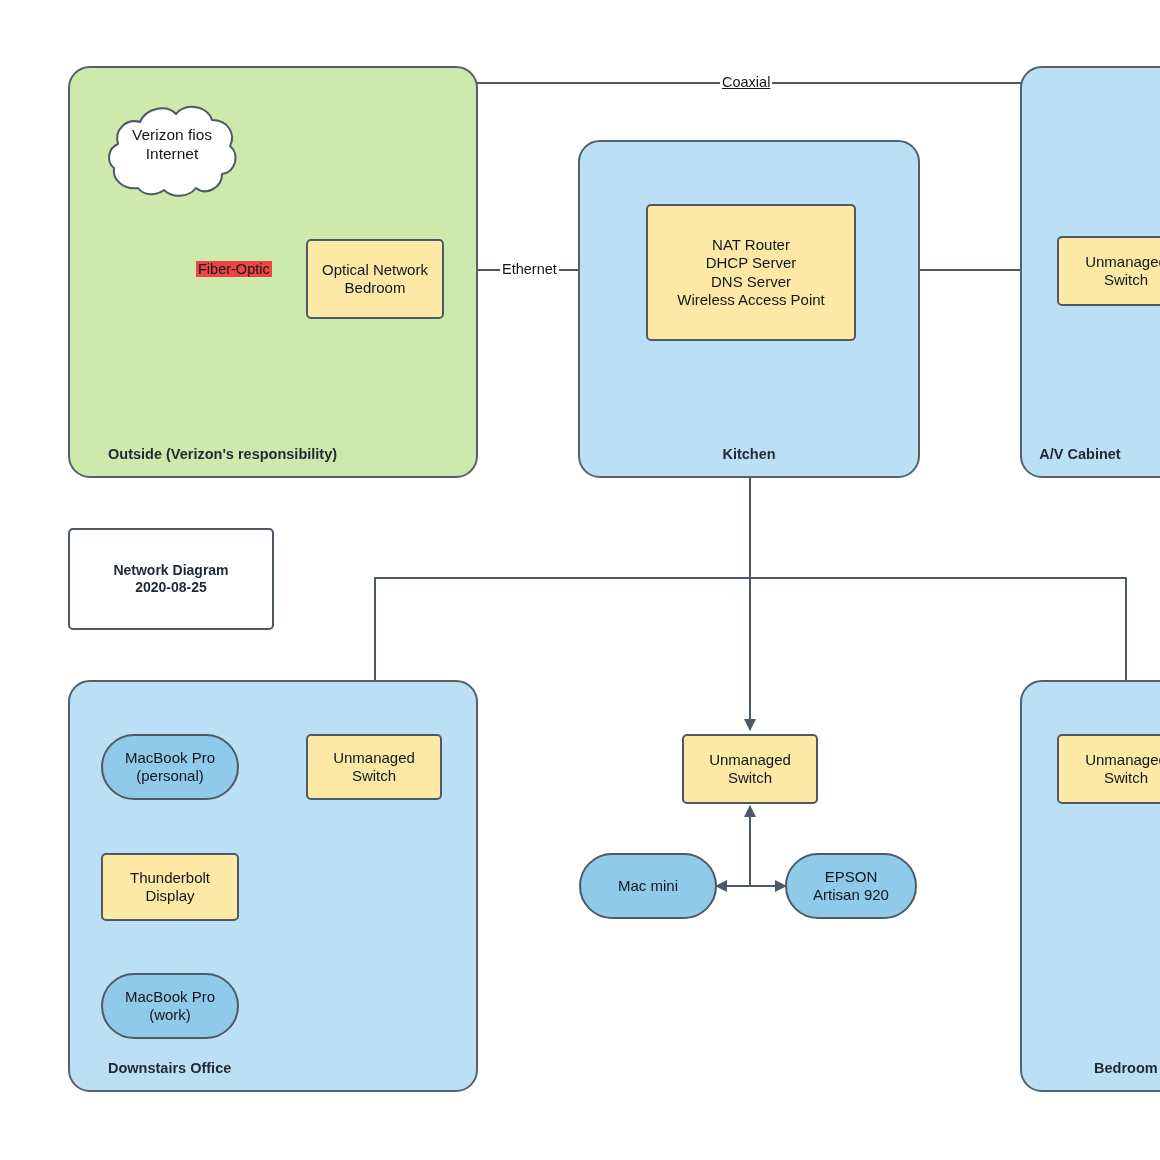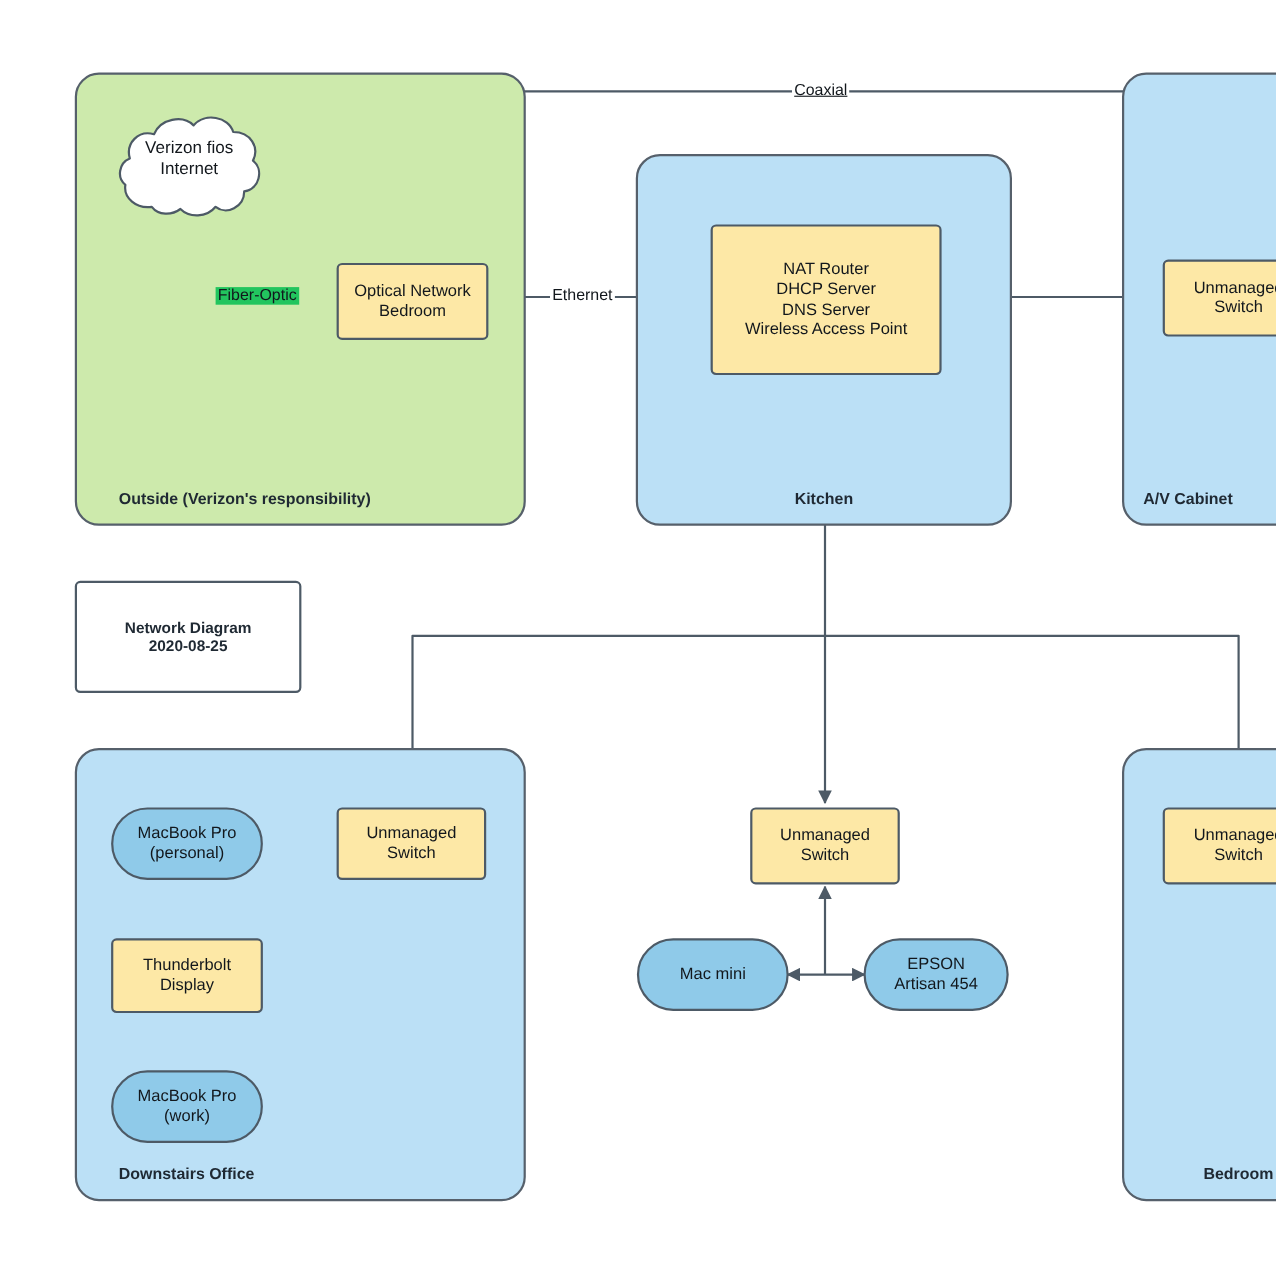--- a/index.html
+++ b/index.html
@@ -102,21 +102,21 @@
   
   .edge-label {
     position: absolute;
     background: #ffffff;
     padding: 0 2px;
     font-size: 14.5px;
     color: #12171c;
     white-space: nowrap;
     z-index: 6;
   }
-  .edge-label.on-green { background: #22c55e; }
+  .edge-label.on-green { background: #ef4444; }
 </style>
 </head>
 <body>
 
 <div id="canvas">
 
   <svg id="wires" viewBox="0 0 1160 1160" width="1160" height="1160">
     <defs>
       <marker id="arrow" viewBox="0 0 10 10" refX="9.2" refY="5" markerWidth="6.2" markerHeight="6.2" orient="auto-start-reverse">
         <path d="M 0 0 L 10 5 L 0 10 z" fill="#4d5a66"></path>
@@ -186,21 +186,21 @@
                C 118 88 102 96 92 88
                C 84 98 68 98 60 90
                C 52 96 40 96 34 88 Z" fill="#ffffff" stroke="#4d5a66" stroke-width="2" stroke-linejoin="round"></path>
     </svg>
     <div class="cloud-text">
       <div>Verizon fios</div>
       <div>Internet</div>
     </div>
   </div>
 
-  <div class="node process" style="left:306px; top:239px; width:138px; height:70px;">
+  <div class="node process" style="left:306px; top:239px; width:138px; height:80px;">
     <div>
       <div>Optical Network</div>
       <div>Bedroom</div>
     </div>
   </div>
 
   <div class="node process" style="left:646px; top:204px; width:210px; height:137px;">
     <div>
       <div>NAT Router</div>
       <div>DHCP Server</div>
@@ -258,21 +258,21 @@
     </div>
   </div>
 
   <div class="node terminator" style="left:579px; top:853px; width:138px; height:66px;">
     <div>Mac mini</div>
   </div>
 
   <div class="node terminator" style="left:785px; top:853px; width:132px; height:66px;">
     <div>
       <div>EPSON</div>
-      <div>Artisan 454</div>
+      <div>Artisan 920</div>
     </div>
   </div>
 
   <div class="node process" style="left:1057px; top:734px; width:138px; height:70px;">
     <div>
       <div>Unmanaged</div>
       <div>Switch</div>
     </div>
   </div>
 

